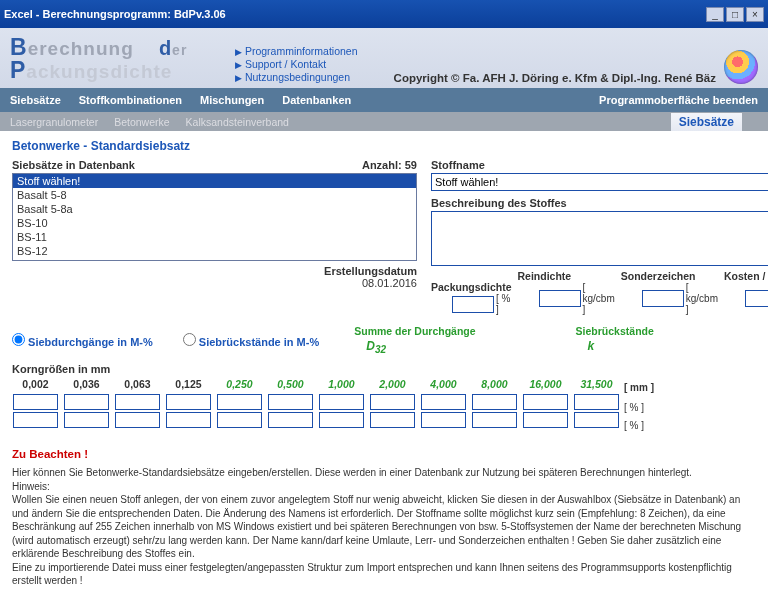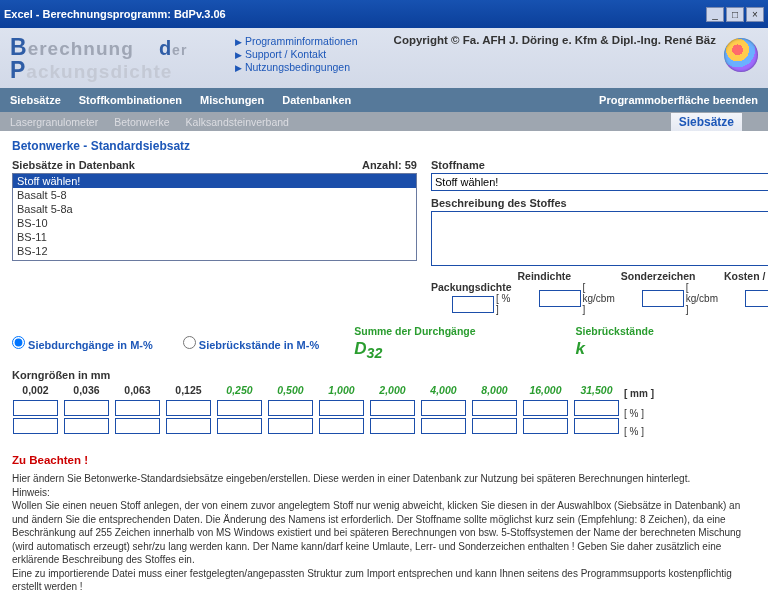--- a/index.html
+++ b/index.html
@@ -1,20 +1,20 @@
 <!DOCTYPE html>
 <html><head>
 <meta charset="utf-8">
 <style>
   * { box-sizing: border-box; margin: 0; padding: 0; }
   body { font-family: Verdana, Tahoma, Arial, sans-serif; font-size: 11px; color: #333; background: #fff; width: 768px; }
   .titlebar { background: linear-gradient(to bottom,#1752b1,#0b3f9a); color: #fff; height: 28px; display: flex; align-items: center; padding: 0 4px; }
   .titlebar .title { font-weight: bold; font-size: 11px; flex: 1; }
   .titlebar .winbtn { width: 18px; height: 15px; background: #cfd7eb; border: 1px solid #7a8ab0; margin-left: 2px; text-align: center; font-size: 10px; line-height: 13px; color: #2b2b2b; }
-  .header { background: linear-gradient(to bottom,#dde3ef,#d2d9e8); padding: 6px 10px 4px 10px; display: flex; align-items: flex-start; }
+  .header { background: linear-gradient(to bottom,#dde3ef,#d2d9e8); padding: 6px 10px 4px 10px; display: flex; align-items: flex-end; }
   .logo-area { width: 225px; }
   .logo-line1 { font-size: 19px; font-weight: bold; color: #9fa6b5; letter-spacing: 1px; }
   .logo-line1 .B1 { color: #2f5da6; font-size: 23px; }
   .logo-line1 .der { color: #9fa6b5; font-size: 14px; }
   .logo-line1 .d2 { color: #2f5da6; font-size: 20px; }
   .logo-line2 { font-size: 19px; font-weight: bold; color: #c4c9d5; letter-spacing: 1px; margin-top: -4px; }
   .logo-line2 .P { color: #2f5da6; font-size: 23px; }
   .links-col { width: 140px; font-size: 10.5px; color: #1d57b8; }
   .links-col div { margin: 1px 0; }
   .arrow { color: #1d57b8; font-size: 9px; margin-right: 3px; }
@@ -43,21 +43,21 @@
   .density-row { display: flex; gap: 6px; margin-top: 4px; align-items: flex-end; }
   .density-col { text-align: left; }
   .density-col .dl { font-weight: bold; font-size: 10.5px; }
   .density-col .wrap { display: flex; align-items: center; gap: 2px; padding-left: 21px; }
   .density-col input { width: 42px; height: 17px; border: 1px solid #1b4eaa; font-size: 10px; }
   .density-col .unit { font-size: 10px; color: #333; }
   .radio-row { margin-top: 10px; display: flex; align-items: center; gap: 30px; }
   .radio-row label { font-weight: bold; color: #1d57b8; font-size: 11px; }
   .green-labels { display: flex; gap: 100px; margin-left: 5px; }
   .green-labels .g1 { color: #2a9d2f; font-weight: bold; font-size: 10.5px; }
-  .green-labels .g2 { color: #2a9d2f; font-weight: bold; font-style: italic; font-size: 17px; margin-top: 2px; }
+  .green-labels .g2 { color: #2a9d2f; font-weight: bold; font-style: italic; font-size: 12px; margin-top: 2px; margin-left: 12px; }
   .korn-label { font-weight: bold; margin-top: 8px; }
   .sieve-table { display: flex; align-items: flex-start; margin-top: 3px; gap: 4px; }
   .sieve-col { display: flex; flex-direction: column; align-items: center; width: 47px; }
   .sieve-col .hdr { font-weight: bold; font-size: 10.5px; color: #333; margin-bottom: 2px; }
   .sieve-col .hdr.green { color: #2a9d2f; font-style: italic; }
   .sieve-col input { width: 45px; height: 16px; border: 1px solid #1b4eaa; margin-top: 2px; font-size: 10px; }
   .sieve-col.unitcol { width: 34px; align-items: flex-start; }
   .sieve-col.unitcol div { font-size: 10px; margin-top: 2px; height: 16px; line-height:16px;}
   .zu-beachten { color: #c00; font-weight: bold; margin-top: 14px; font-size: 11.5px; }
   .info-text { font-size: 10px; color: #333; margin-top: 6px; line-height: 1.35; }
@@ -114,20 +114,24 @@
       </div>
       <div class="listbox">
         <div class="sel">Stoff wählen!</div>
         <div>Basalt 5-8</div>
         <div>Basalt 5-8a</div>
         <div>BS-10</div>
         <div>BS-11</div>
         <div>BS-12</div>
 
       </div>
+      <div class="erstell">
+        <span>Erstellungsdatum</span>
+        <span class="date">08.01.2016</span>
+      </div>
     </div>
 
     <div class="col-right">
       <div class="label">Stoffname</div>
       <input class="stoffname-input" value="Stoff wählen!" style="">
       <div class="label" style="margin-top:6px;">Beschreibung des Stoffes</div>
       <div class="beschr"></div>
 
       <div class="density-row">
         <div class="density-col">
@@ -242,19 +246,19 @@
       </div>
       <div class="sieve-col unitcol">
         <div class="hdr">[ mm ]</div>
         <div>[ % ]</div>
         <div>[ % ]</div>
       </div>
     </div>
 
   <div class="zu-beachten">Zu Beachten !</div>
   <div class="info-text">
-    <span>Hier ändern Sie Betonwerke-Standardsiebsätze eingeben/erstellen. Diese werden in einer Datenbank zur Nutzung bei späteren Berechnungen hinterlegt.</span><br>
+    <span>Hier können Sie Betonwerke-Standardsiebsätze eingeben/erstellen. Diese werden in einer Datenbank zur Nutzung bei späteren Berechnungen hinterlegt.</span><br>
     <span>Hinweis:</span><br>
     <span>Wollen Sie einen neuen Stoff anlegen, der von einem zuvor angelegtem Stoff nur wenig abweicht, klicken Sie diesen in der Auswahlbox (Siebsätze in Datenbank) an und ändern Sie die entsprechenden Daten. Die Änderung des Namens ist erforderlich. Der Stoffname sollte möglichst kurz sein  (Empfehlung: 8 Zeichen), da eine Beschränkung auf 255 Zeichen innerhalb von MS Windows existiert und bei späteren Berechnungen von bsw. 5-Stoffsystemen der Name der berechneten Mischung (wird automatisch erzeugt) sehr/zu lang werden kann. Der Name kann/darf keine Umlaute, Lerr- und Sonderzeichen enthalten ! Geben Sie daher zusätzlich eine erklärende Beschreibung des Stoffes ein.</span><br>
     <span>Eine zu importierende Datei muss einer festgelegten/angepassten Struktur zum Import entsprechen und kann Ihnen seitens des Programmsupports kostenpflichtig erstellt werden !</span>
   </div>
 
 </div>
 
 </body></html>

